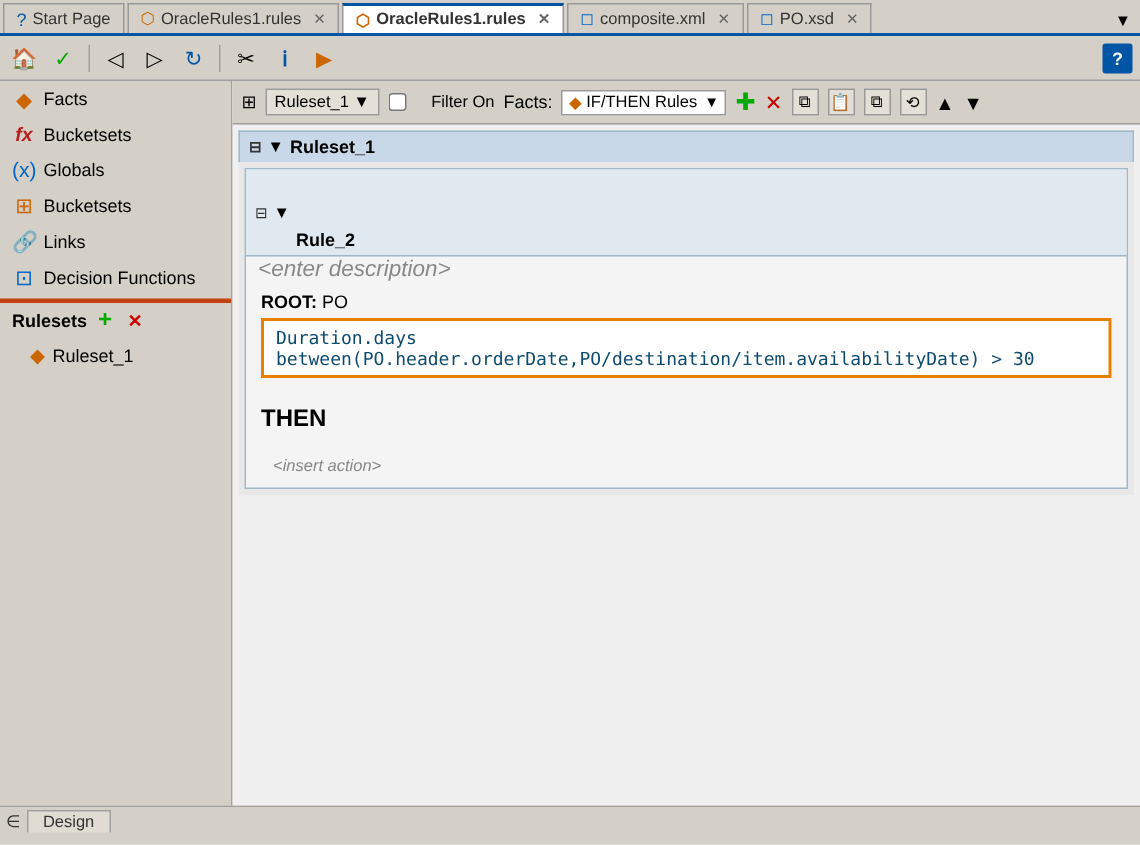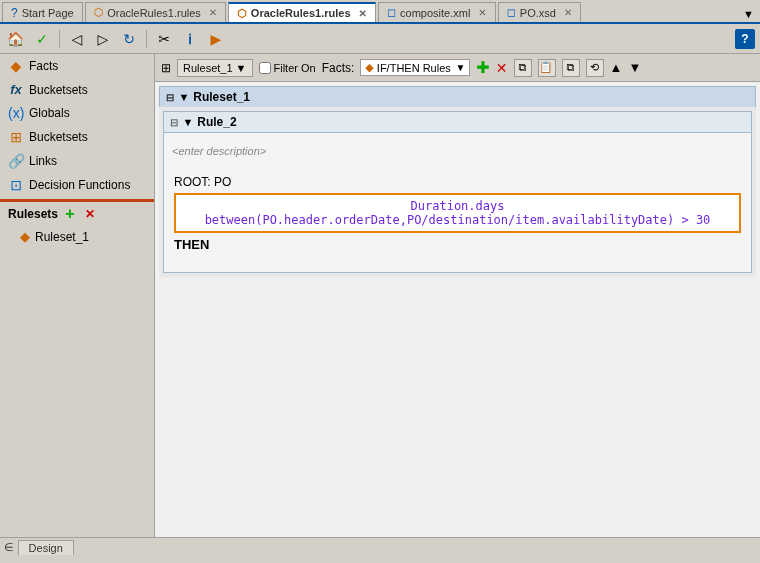--- a/index.html
+++ b/index.html
@@ -86,21 +86,21 @@
     .rule-toolbar {
       display: flex; align-items: center; gap: 6px;
       background: #d4d0c8; padding: 4px 6px;
       border-bottom: 1px solid #a0a0a0;
     }
     .rule-toolbar-btn {
       display: flex; align-items: center; gap: 3px;
       padding: 2px 5px; border: 1px solid #999;
       background: #e4e0d8; cursor: pointer; font-size: 11px;
     }
-    .filter-checkbox { display: flex; align-items: center; gap: 3px; font-size: 11px; }
+    .filter-checkbox { display: flex; align-items: center; gap: 17px; font-size: 11px; }
     .view-select {
       display: flex; align-items: center; gap: 3px;
       border: 1px solid #999; background: white; padding: 1px 4px;
       font-size: 11px; cursor: pointer; min-width: 110px;
     }
     .view-select-arrow { margin-left: auto; font-size: 10px; }
     .add-btn { color: #00aa00; font-size: 16px; cursor: pointer; }
     .del-btn { color: #cc0000; font-size: 14px; cursor: pointer; }
     .rt-action-btn {
       width: 18px; height: 18px; display: flex; align-items: center;
@@ -123,51 +123,51 @@
 
     
     .rule-block {
       border: 1px solid #a0b8c8; background: #f4f4f4; margin: 4px;
     }
     .rule-block-header {
       display: flex; align-items: center; gap: 4px;
       background: #e0e8f0; padding: 3px 6px;
       border-bottom: 1px solid #a0b8c8;
     }
-    .rule-name { font-weight: bold; font-size: 12px; }
-    .rule-desc { color: #888; font-style: italic; font-size: 11px; padding: 12px 8px; }
+    .rule-name { font-weight: bold; font-size: 12px; margin-top: 37px; }
+    .rule-desc { color: #888; font-style: italic; font-size: 15px; padding: 0 8px; }
 
     
     .rule-content { padding: 6px 10px; }
     .root-line { font-size: 12px; color: #000; margin-bottom: 4px; }
-    .root-label { font-weight: normal; text-align: right; }
+    .root-label { font-weight: bold; text-align: right; }
     .if-label { font-weight: bold; font-size: 13px; color: #000; margin-bottom: 4px; }
     .condition-box {
       border: 2px solid #e88000; background: white;
-      padding: 4px 8px; font-size: 12px; color: #6d28d9;
-      margin-bottom: 4px; font-family: monospace; text-align: center;
+      padding: 4px 8px; font-size: 12px; color: #0c4a6e;
+      margin-bottom: 19px; font-family: monospace;
     }
     .insert-test { color: #888; font-style: italic; font-size: 11px; padding: 2px 4px; }
-    .then-label { font-weight: bold; font-size: 13px; color: #000; margin-top: 4px; margin-bottom: 14px; }
+    .then-label { font-weight: bold; font-size: 16px; color: #000; margin-top: 4px; margin-bottom: 14px; }
     .insert-action { color: #888; font-style: italic; font-size: 11px; padding: 2px 8px; }
 
     
     .bottom-bar {
       height: 20px; background: #d4d0c8; border-top: 1px solid #a0a0a0;
       display: flex; align-items: center; padding: 0 4px;
       font-size: 11px; color: #333;
     }
     .bottom-tab {
       padding: 1px 10px; border: 1px solid #a0a0a0; border-bottom: none;
       background: #e0dcd4; cursor: pointer; font-size: 11px;
     }
 
     
     .icon-facts { color: #cc6600; }
-    .icon-functions { color: #0c4a6e; }
+    .icon-functions { color: #b91c1c; }
     .icon-globals { color: #0066cc; }
     .icon-bucketsets { color: #cc6600; }
     .icon-links { color: #0066cc; }
     .icon-decfunc { color: #0066cc; }
 
     input[type=checkbox] { width: 12px; height: 12px; }
   </style>
 </head>
 <body>
 
@@ -300,20 +300,23 @@
 
         <div class="rule-content">
           <div class="root-line">
             <span class="root-label">ROOT:</span>
             <span>PO</span>
           </div>
           <div class="condition-box">
             <span>Duration.days between(PO.header.orderDate,PO/destination/item.availabilityDate)  &gt;  30</span>
           </div>
           <div class="then-label">THEN</div>
+          <div class="insert-action">
+            <span>&lt;insert action&gt;</span>
+          </div>
         </div>
       </div>
     </div>
 
   </div>
 </div>
 
 <div class="bottom-bar">
   <span style="font-size:11px; margin-right:4px;">∈</span>
   <div class="bottom-tab">

